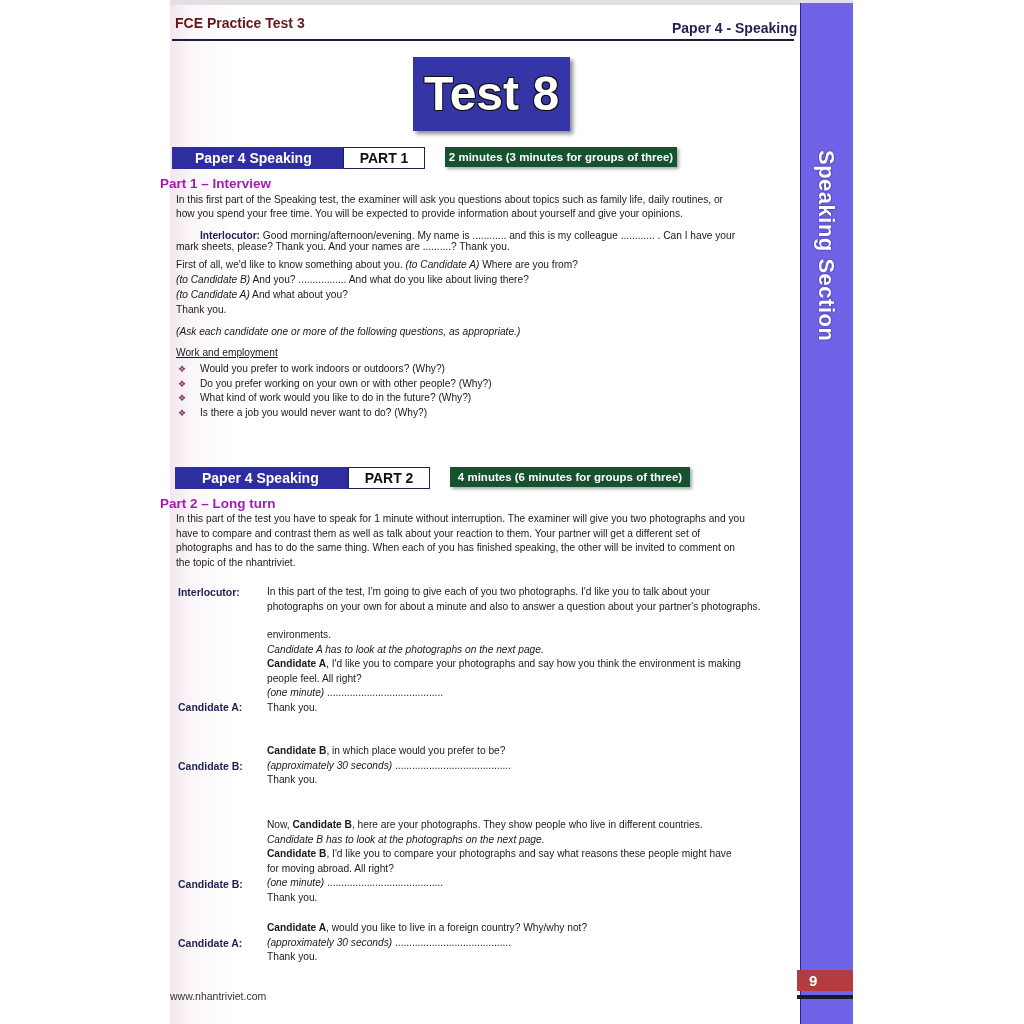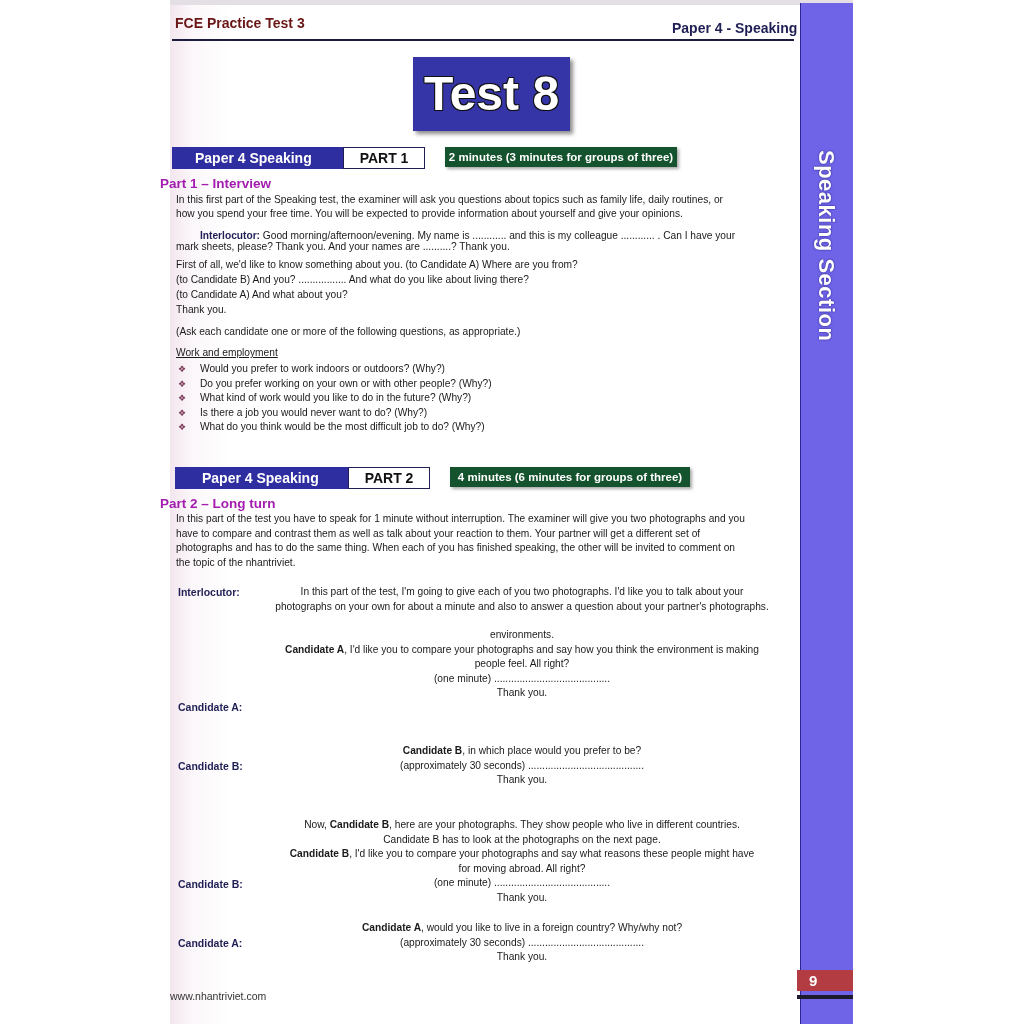--- a/index.html
+++ b/index.html
@@ -24,27 +24,27 @@
   .pb-dark { position:absolute; left:0; top:0; height:22px; background:#2e2ea0;
           color:#ffffff; font-weight:bold; font-size:14px; line-height:22px; }
   .pb-part { position:absolute; top:0; height:20px; background:#ffffff; border:1px solid #1f1f55;
           color:#111; font-weight:bold; font-size:14px; line-height:20px; text-align:center; }
   .pb-time { position:absolute; top:0; height:20px; background:#14532d; color:#ffffff;
           font-weight:bold; font-size:11.5px; line-height:20px; text-align:center;
           box-shadow:2px 2px 3px rgba(0,0,0,0.35); }
   .h2 { position:absolute; left:160px; font-weight:bold; font-size:13.5px; color:#a21caf; }
   .txt { position:absolute; font-size:10.2px; line-height:14.5px; color:#1a1a1a; }
   .txt b { color:#111; }
-  .it { }
+  .it { font-style:italic; }
   .underline { text-decoration:underline; }
   .bullets { position:absolute; left:178px; top:362px; margin:0; padding:0; list-style:none; }
   .bullets li { font-size:10.2px; line-height:14.5px; height:14.5px; white-space:nowrap; }
   .bullets .bul { display:inline-block; width:22px; color:#7a3a58; font-size:9px; }
   .spk { position:absolute; left:178px; font-weight:bold; font-size:10.5px; color:#1f1f55; }
-  .block { position:absolute; left:258px; width:528px; font-size:10.2px; line-height:14.5px;text-align:center; }
+  .block { position:absolute; left:267px; width:528px; font-size:10.2px; line-height:14.5px; }
   .footer-url { position:absolute; left:170px; top:990px; font-size:10.5px; color:#333; }
   .page-num { position:absolute; left:797px; top:970px; width:56px; height:21px; background:#b33b42;
           color:#fff; font-weight:bold; font-size:15px; line-height:21px; text-indent:12px; }
   .page-num-bar { position:absolute; left:797px; top:995px; width:56px; height:4px; background:#1b1b2b; }
 </style>
 </head>
 <body>
 
 <div class="page"></div>
 <div class="top-edge"></div>
@@ -78,21 +78,20 @@
 <div class="txt" style="left:176px; top:288px;"><span class="it">(to Candidate A)</span><span> And what about you?</span></div>
 <div class="txt" style="left:176px; top:303px;">Thank you.</div>
 <div class="txt it" style="left:176px; top:325px;">(Ask each candidate one or more of the following questions, as appropriate.)</div>
 <div class="txt underline" style="left:176px; top:346px;">Work and employment</div>
 
 <ul class="bullets">
   <li><span class="bul">❖</span><span>Would you prefer to work indoors or outdoors?   (Why?)</span></li>
   <li><span class="bul">❖</span><span>Do you prefer working on your own or with other people?  (Why?)</span></li>
   <li><span class="bul">❖</span><span>What kind of work would you like to do in the future?   (Why?)</span></li>
   <li><span class="bul">❖</span><span>Is there a job you would never want to do?   (Why?)</span></li>
-  <li><span class="bul">❖</span><span>What do you think would be the most difficult job to do?   (Why?)</span></li>
 </ul>
 
 <div class="part-bar" style="left:175px; top:467px; width:520px;">
   <div class="pb-dark" style="width:178px; text-indent:27px;">Paper 4  Speaking</div>
   <div class="pb-part" style="left:173px; width:80px;">PART 2</div>
   <div class="pb-time" style="left:275px; width:240px;">4 minutes (6 minutes for groups of three)</div>
 </div>
 
 <div class="h2" style="top:496px;">Part 2 – Long turn</div>
 <div class="txt" style="left:176px; top:512px;">In this part of the test you have to speak for 1 minute without interruption. The examiner will give you two photographs and you</div>
@@ -101,20 +100,21 @@
 <div class="txt" style="left:176px; top:556px;">the topic of the nhantriviet.</div>
 
 <div class="spk" style="top:586px;">Interlocutor:</div>
 <div class="block" style="top:585px;">
   <div>In this part of the test, I'm going to give each of you two photographs. I'd like you to talk about your</div>
   <div>photographs on your own for about a minute and also to answer a question about your partner's photographs.</div>
 </div>
 
 <div class="block" style="top:628px;">
   <div>environments.</div>
+  <div class="it">Candidate A has to look at the photographs on the next page.</div>
   <div><b>Candidate A</b><span>, I'd like you to compare your photographs and say how you think the environment is making</span></div>
   <div>people feel. All right?</div>
   <div><span class="it">(one minute)</span><span> .........................................</span></div>
   <div>Thank you.</div>
 </div>
 <div class="spk" style="top:701px;">Candidate A:</div>
 
 <div class="block" style="top:744px;">
   <div><b>Candidate B</b><span>, in which place would you prefer to be?</span></div>
   <div><span class="it">(approximately 30 seconds)</span><span> .........................................</span></div>

